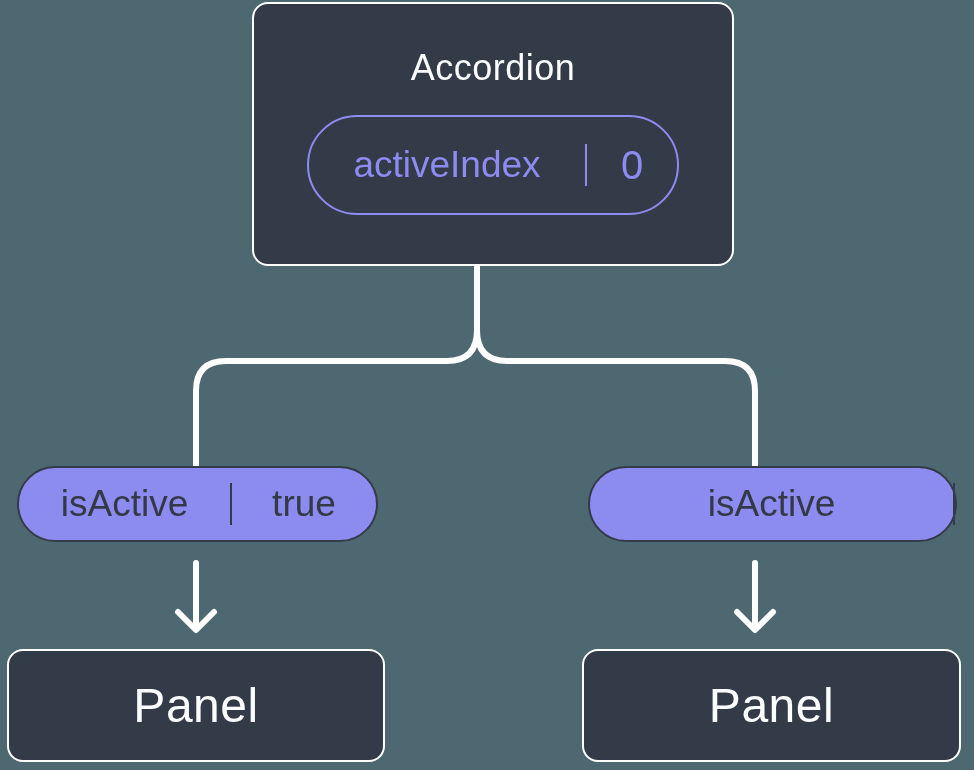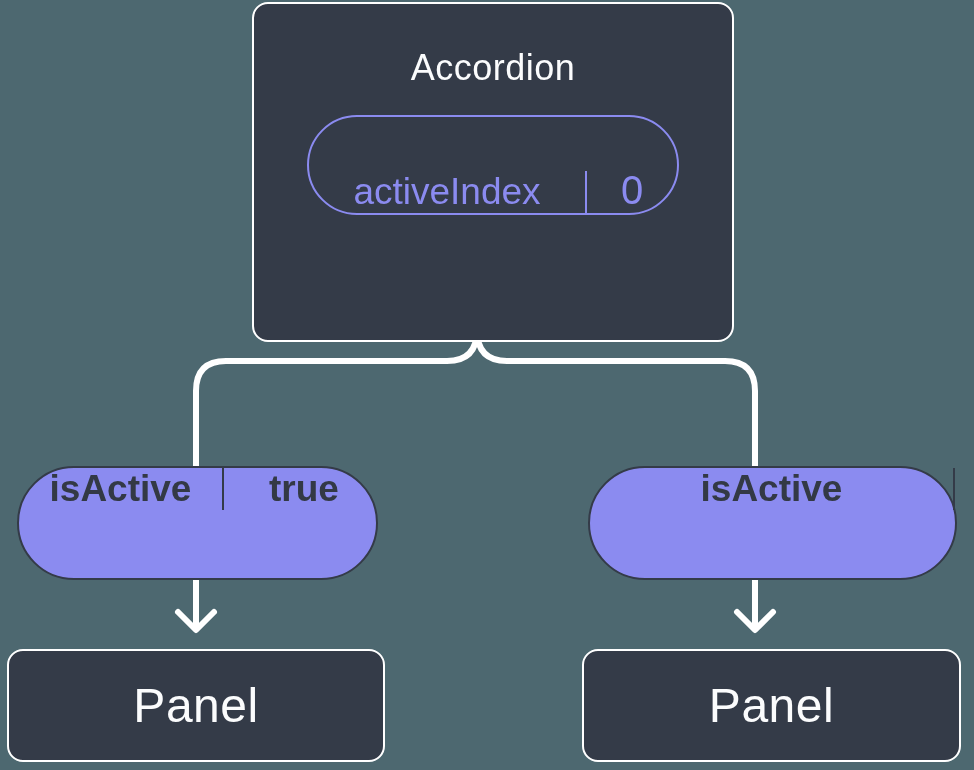--- a/index.html
+++ b/index.html
@@ -19,40 +19,40 @@
   .canvas svg{position:absolute;inset:0;}
   .canvas svg path{fill:none;stroke:var(--connector);stroke-width:6;stroke-linecap:round;stroke-linejoin:round;}
 
   
   .node{
     position:absolute;box-sizing:border-box;
     background:var(--node-fill);
     border:2px solid var(--node-border);
     border-radius:16px;color:#ffffff;
   }
-  .root-node{left:252px;top:2px;width:482px;height:340px;text-align:center;}
+  .root-node{left:252px;top:2px;width:482px;height:264px;text-align:center;}
   .node-title{margin-top:42px;font-size:36px;line-height:44px;font-weight:500;letter-spacing:.5px;color:#fbfcfd;}
 
   
   .state-pill{
     box-sizing:border-box;width:372px;height:100px;margin:25px auto 0 auto;
     border:2px solid var(--accent);border-radius:999px;
-    display:flex;align-items:flex-end;color:var(--accent);font-size:37px;
+    display:flex;align-items:center;color:var(--accent);font-size:37px;
   }
   .state-label{flex:1;display:flex;align-items:center;justify-content:center;border-right:2px solid var(--accent);}
   .state-value{width:90px;display:flex;align-items:center;justify-content:center;font-size:40px;}
 
   
   .prop-pill{
-    position:absolute;box-sizing:border-box;height:114px;
+    position:absolute;box-sizing:border-box;height:76px;
     background:var(--accent);border:2px solid var(--node-fill);border-radius:999px;
-    display:flex;align-items:flex-start;color:var(--pill-text);font-size:37px;font-weight:bold;
+    display:flex;align-items:center;color:var(--pill-text);font-size:37px;
   }
   .prop-pill .prop-label{flex:1;display:flex;align-items:center;justify-content:center;border-right:2px solid var(--node-fill);}
-  .prop-pill .prop-value{display:flex;align-items:center;justify-content:center;padding-left:8px;}
+  .prop-pill .prop-value{display:flex;align-items:center;justify-content:center;}
   .pill-left{left:17px;top:466px;width:361px;}
   .pill-left .prop-value{width:144px;}
   .pill-right{left:588px;top:466px;width:369px;}
   .pill-right .prop-value{width:153px;}
 
   
   .panel{
     position:absolute;box-sizing:border-box;height:113px;top:649px;
     display:flex;align-items:center;justify-content:center;
     font-size:48px;font-weight:500;letter-spacing:.5px;color:#fbfcfd;

